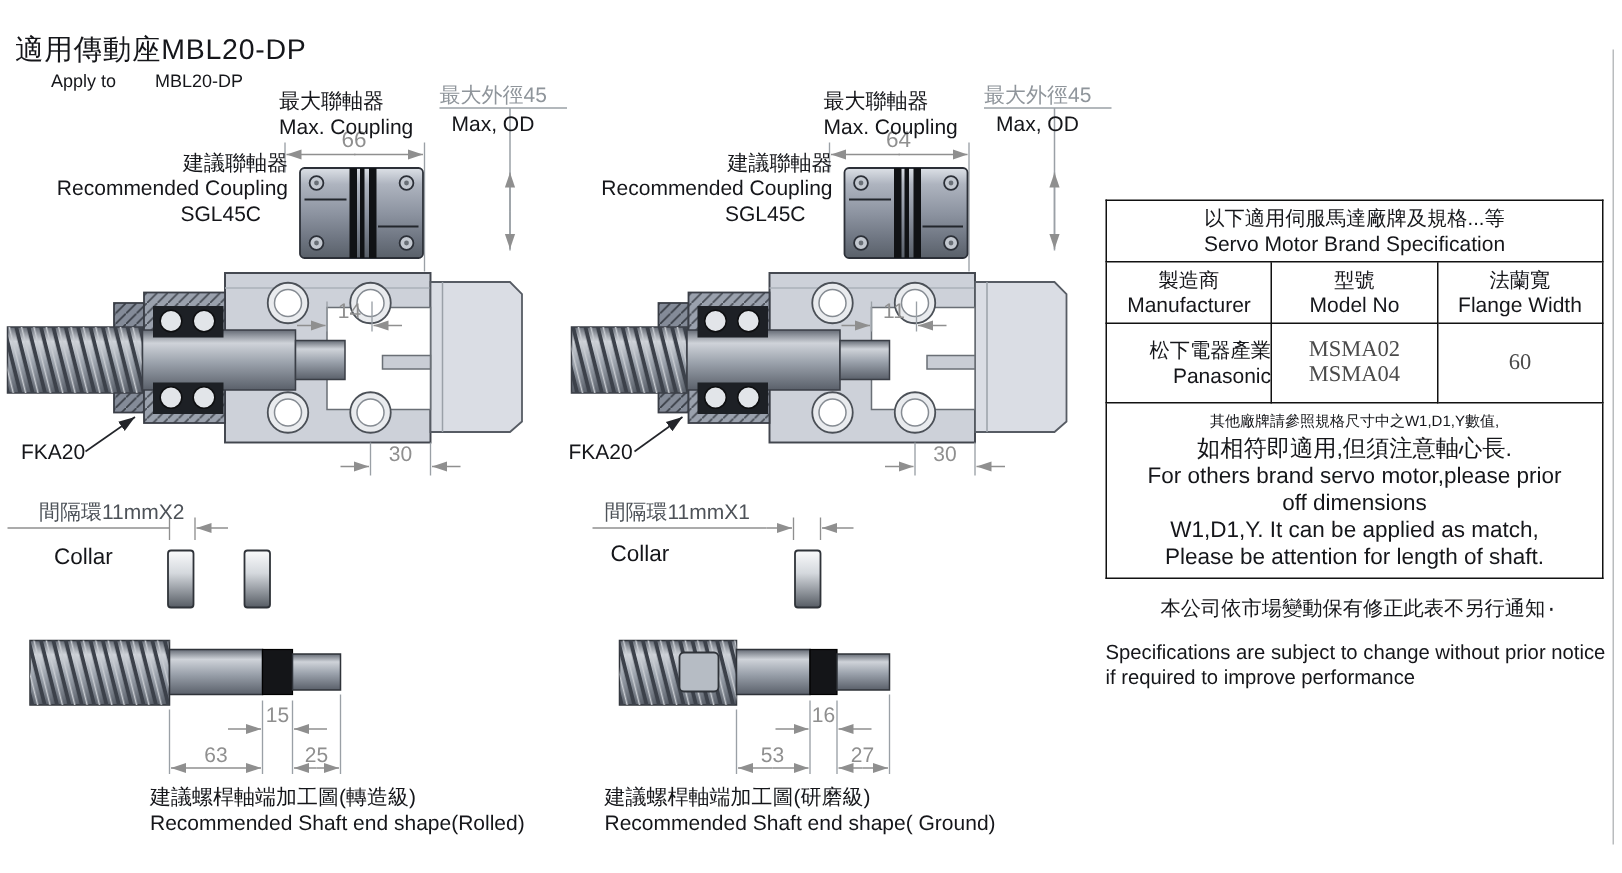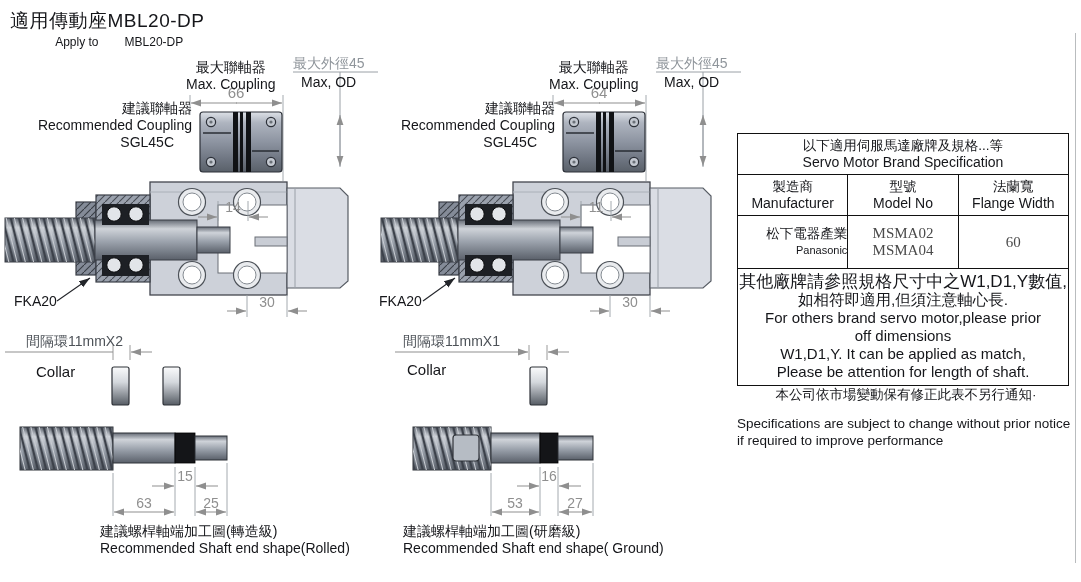--- a/index.html
+++ b/index.html
@@ -9,38 +9,38 @@
   
   .title-zh{font-size:19px;letter-spacing:.5px;}
   .title-en{font-size:12px;margin-top:1px;margin-left:24px;}
   .title-en .model{margin-left:26px;}
   
   .view{position:absolute;width:380px;height:275px;}
   .view svg{position:absolute;left:0;top:0;}
   .lbl{position:absolute;font-size:14px;line-height:17px;white-space:nowrap;}
   .lbl-rec{left:0;top:45px;width:192px;text-align:right;}
   .lbl-rec .sg{padding-right:18px;}
-  .lbl-maxc{left:186px;top:4px;text-align:center;}
+  .lbl-maxc{left:186px;top:4px;}
   .lbl-odzh{left:293px;top:0;color:#8f959b;}
   .lbl-oden{left:301px;top:19px;}
   
   .shaftview{position:absolute;height:240px;}
   .shaftview svg{position:absolute;left:0;top:0;}
   .spacer-lbl{position:absolute;font-size:14px;color:#4d5258;white-space:nowrap;}
   .collar-lbl{position:absolute;font-size:15px;}
   .caption{position:absolute;font-size:14px;line-height:17px;white-space:nowrap;}
   
   .spec{position:absolute;left:737px;top:133px;width:338px;}
   table.spec-t{border-collapse:collapse;width:332px;table-layout:fixed;}
   table.spec-t td{border:1.6px solid #111;text-align:center;vertical-align:middle;
                   font-size:13.5px;line-height:16px;padding:2px 0;}
   td.c1{width:114px;margin-top:38px;} td.c2{width:112px;} td.c3{width:112px;}
   .serif{font-family:"Liberation Serif","DejaVu Serif",serif;color:#4a4a4a;font-size:15px;line-height:17px;}
   .notes div{font-size:15px;line-height:18px;}
-  .notice-zh{text-align:center;font-size:13.5px;}
+  .notice-zh{margin-top:11px;text-align:center;font-size:13.5px;font-family:Liberation Mono, monospace;}
   .notice-en{margin-top:11px;font-size:13.5px;line-height:17px;}
   .pageborder{position:absolute;left:1075px;top:33px;width:1px;height:530px;background:#b9bcbe;}
   text{font-family:"Liberation Sans","DejaVu Sans",sans-serif;}
   .dimtxt{fill:#8f8f8f;font-size:14px;}
   .dimtxt-big{fill:#8f8f8f;font-size:15px;}
   .parttxt{fill:#15161a;font-size:14px;}
 </style>
 </head>
 <body>
 
@@ -73,21 +73,21 @@
     </pattern>
     <marker id="ah" markerWidth="11" markerHeight="8" refX="10" refY="4" orient="auto">
       <polygon points="0,0.6 10,4 0,7.4" fill="#8f8f8f"></polygon>
     </marker>
     <marker id="ahDark" markerWidth="11" markerHeight="8" refX="10" refY="4" orient="auto">
       <polygon points="0,0.6 10,4 0,7.4" fill="#23252a"></polygon>
     </marker>
   </defs>
 </svg>
 
-<div class="abs" style="left:10px;top:8px;text-align:center;">
+<div class="abs" style="left:10px;top:20px;">
   <div class="title-zh">適用傳動座MBL20-DP</div>
   <div class="title-en">
     <span>Apply to</span><span class="model">MBL20-DP</span>
   </div>
 </div>
 
 <div class="view" style="left:0;top:55px;">
   <svg width="380" height="275" viewBox="0 0 380 275">
 
     <line x1="237" y1="48" x2="191" y2="48" stroke="#8f8f8f" stroke-width="1" marker-end="url(#ah)"></line>
@@ -374,33 +374,33 @@
         <div style="font-size:14px;">Model No</div>
       </td>
       <td class="c3">
         <div>法蘭寬</div>
         <div style="font-size:14px;">Flange Width</div>
       </td>
     </tr>
     <tr>
       <td class="c1" style="height:48px;text-align:right;">
         <div>松下電器產業</div>
-        <div style="font-size:11px;">Panasonic</div>
+        <div style="font-size:14px;">Panasonic</div>
       </td>
       <td class="c2">
         <div class="serif">MSMA02</div>
         <div class="serif">MSMA04</div>
       </td>
       <td class="c3">
         <div class="serif">60</div>
       </td>
     </tr>
     <tr>
       <td colspan="3" class="notes" style="padding:4px 1px;">
-        <div style="font-size:17px;">其他廠牌請參照規格尺寸中之W1,D1,Y數值,</div>
+        <div style="font-size:10px;">其他廠牌請參照規格尺寸中之W1,D1,Y數值,</div>
         <div style="font-size:15.5px;">如相符即適用,但須注意軸心長.</div>
         <div>For others brand servo motor,please prior</div>
         <div>off dimensions</div>
         <div>W1,D1,Y. It can be applied as match,</div>
         <div>Please be attention for length of shaft.</div>
       </td>
     </tr>
   </tbody>
     </table>
   <div class="notice-zh">本公司依市場變動保有修正此表不另行通知·</div>

